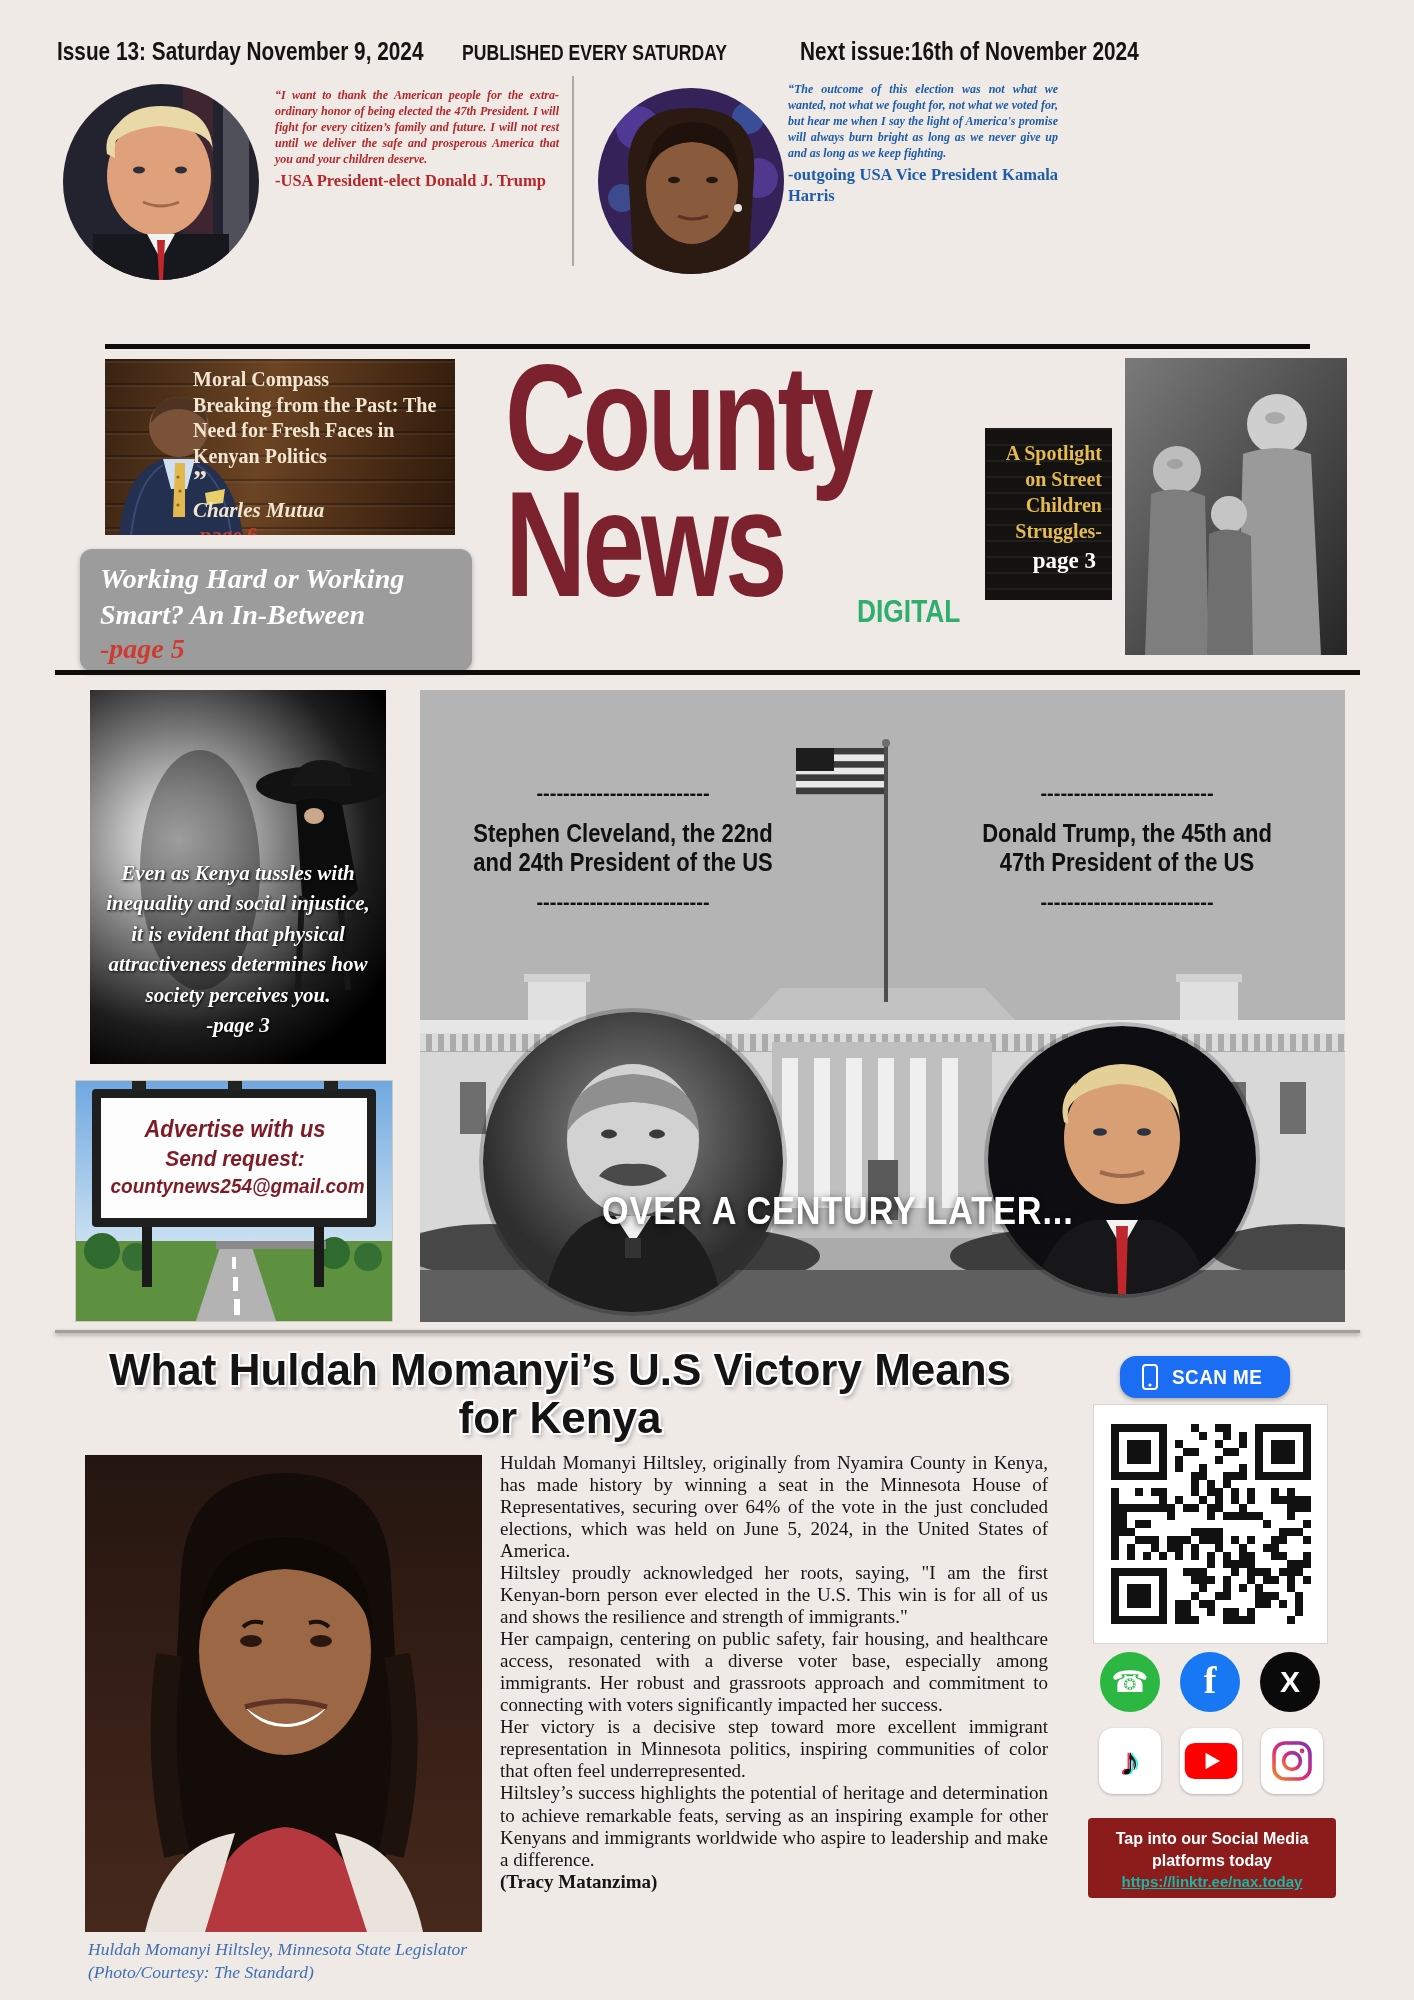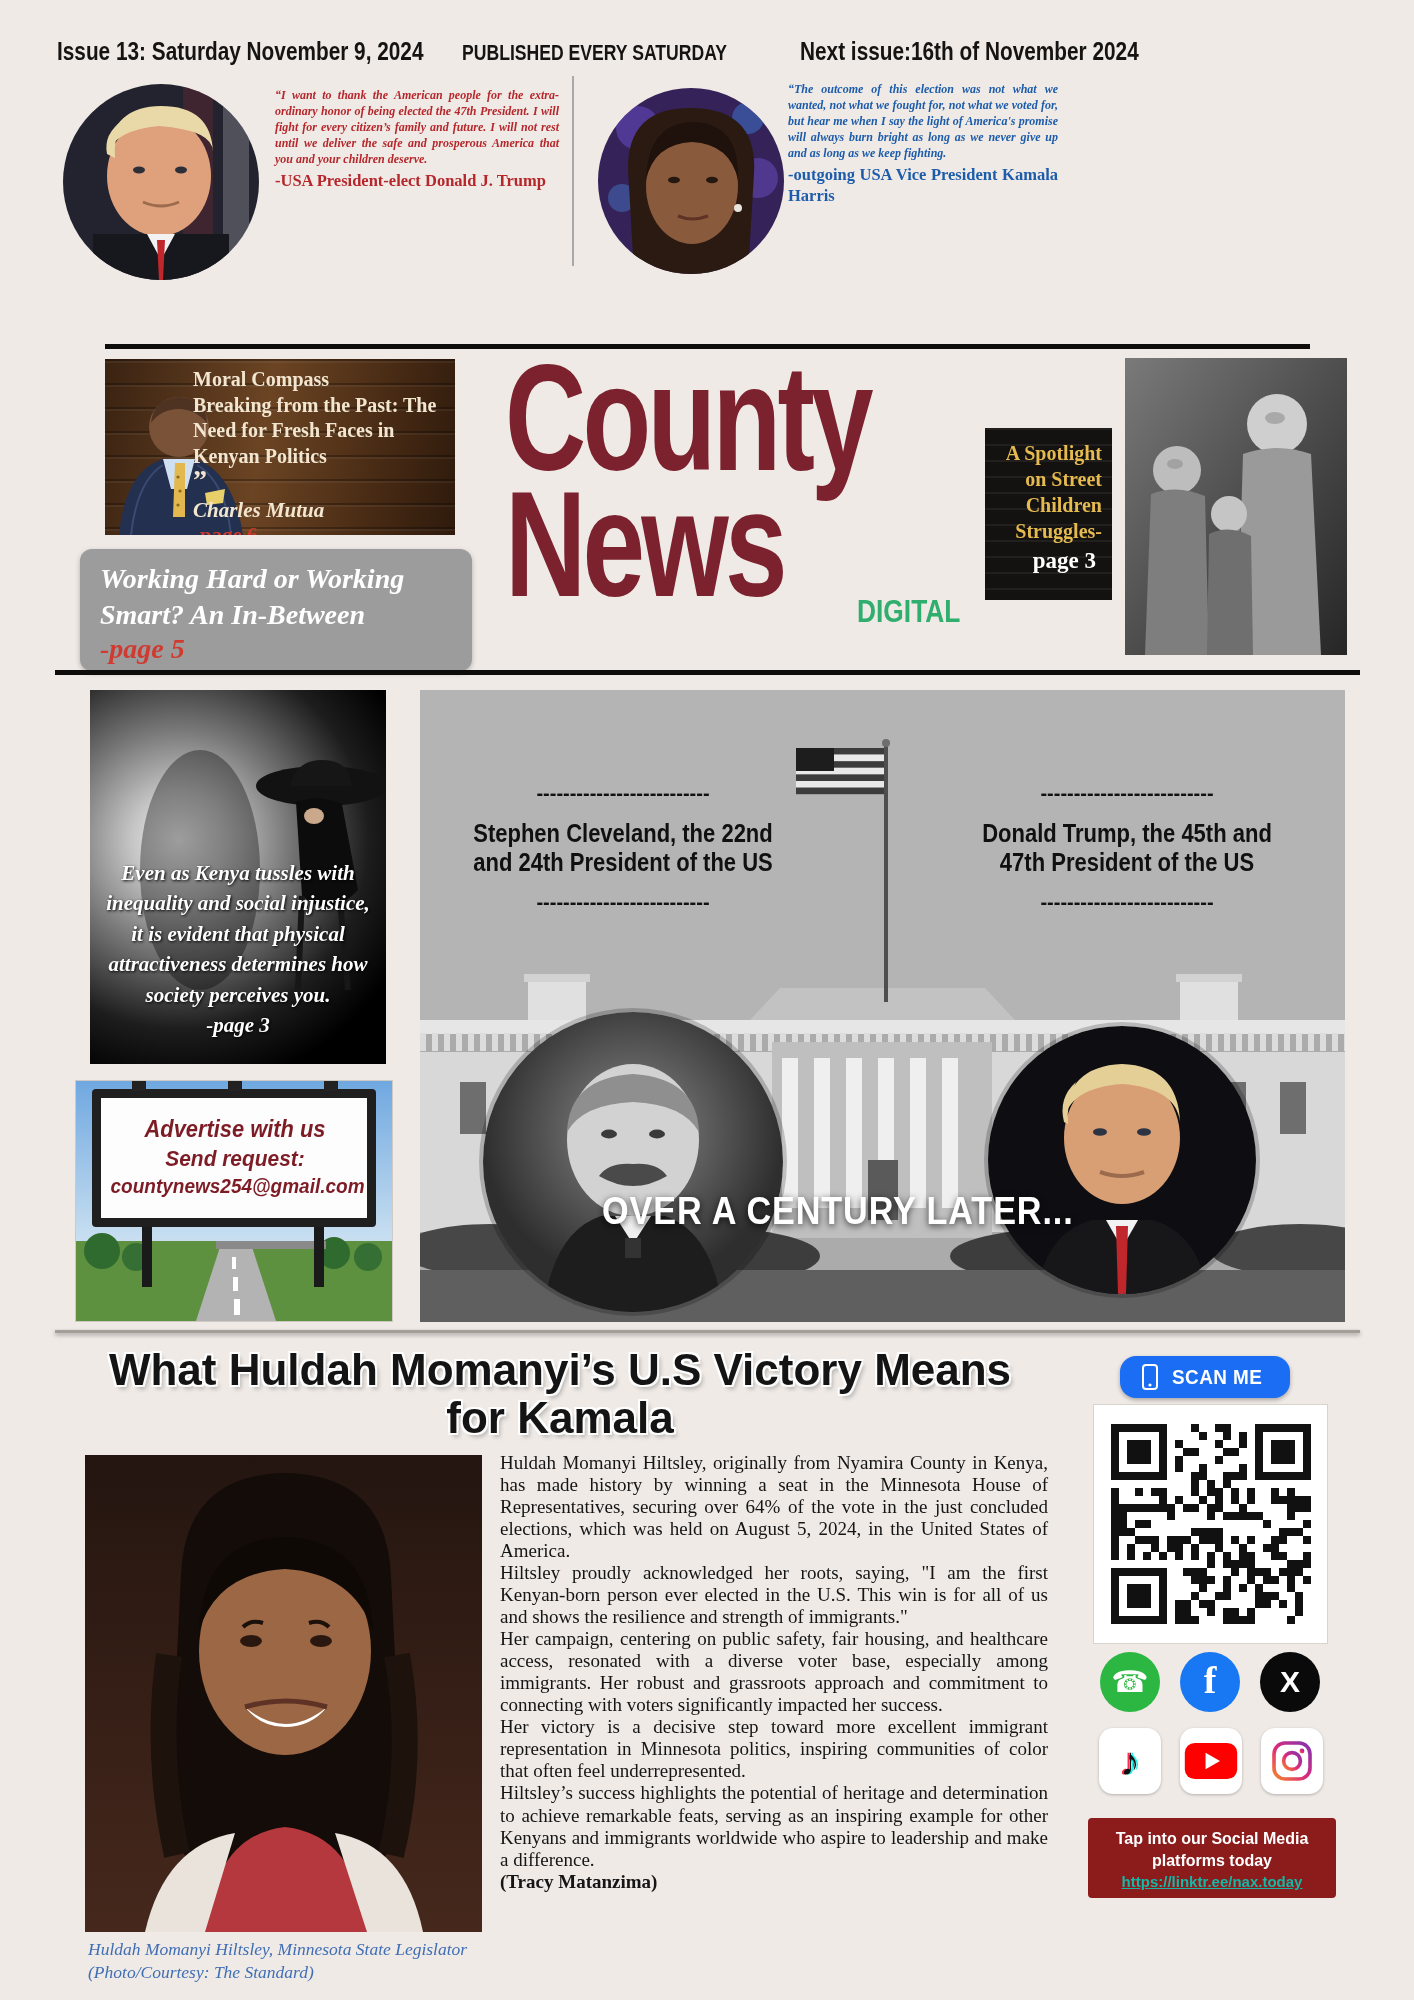--- a/index.html
+++ b/index.html
@@ -333,21 +333,21 @@
         <polygon points="118,194 150,194 134,222" fill="#f2f2f2"></polygon>
         <polygon points="128,200 140,200 138,268 130,268" fill="#c0272d"></polygon>
       </svg>
     </div>
 
     <div class="abs over-caption" style="left:160px;top:500px;width:440px">OVER A CENTURY LATER...</div>
   </div>
 
   <div class="abs divider-soft" style="left:55px;top:1330px;width:1305px"></div>
 
-  <div class="abs headline" style="left:95px;top:1346px;width:930px">What Huldah Momanyi’s U.S Victory Means for Kamala</div>
+  <div class="abs headline" style="left:95px;top:1346px;width:930px">What Huldah Momanyi’s U.S Victory Means for Kenya</div>
 
   <div class="abs" style="left:85px;top:1455px;width:397px;height:477px;overflow:hidden">
     <svg width="397" height="477" viewBox="0 0 397 477">
       <defs>
           <linearGradient id="hbg" x1="0" y1="0" x2="0" y2="1">
             <stop offset="0" stop-color="#241510"></stop>
             <stop offset="1" stop-color="#46281c"></stop>
           </linearGradient>
         </defs>
       <rect width="397" height="477" fill="url(#hbg)"></rect>
@@ -362,21 +362,21 @@
       <path d="M160 252 Q200 240 242 252" stroke="#5e3325" stroke-width="5" fill="none"></path>
       <path d="M120 477 Q130 380 200 372 Q272 380 282 477 Z" fill="#b4383d"></path>
       <path d="M60 477 Q80 390 150 378 L120 477 Z" fill="#e9e3dc"></path>
       <path d="M338 477 Q320 390 250 378 L282 477 Z" fill="#e9e3dc"></path>
     </svg>
   </div>
 
   <div class="abs photo-caption" style="left:88px;top:1938px;width:380px">Huldah Momanyi Hiltsley, Minnesota State Legislator (Photo/Courtesy: The Standard)</div>
 
   <div class="abs" style="left:500px;top:1452px;width:548px">
-    <p class="para">Huldah Momanyi Hiltsley, originally from Nyamira County in Kenya, has made history by winning a seat in the Minnesota House of Representatives, securing over 64% of the vote in the just concluded elections, which was held on August 5, 2024, in the United States of America.</p>
+    <p class="para">Huldah Momanyi Hiltsley, originally from Nyamira County in Kenya, has made history by winning a seat in the Minnesota House of Representatives, securing over 64% of the vote in the just concluded elections, which was held on June 5, 2024, in the United States of America.</p>
     <p class="para">Hiltsley proudly acknowledged her roots, saying, "I am the first Kenyan-born person ever elected in the U.S. This win is for all of us and shows the resilience and strength of immigrants."</p>
     <p class="para">Her campaign, centering on public safety, fair housing, and healthcare access, resonated with a diverse voter base, especially among immigrants. Her robust and grassroots approach and commitment to connecting with voters significantly impacted her success.</p>
     <p class="para">Her victory is a decisive step toward more excellent immigrant representation in Minnesota politics, inspiring communities of color that often feel underrepresented.</p>
     <p class="para">Hiltsley’s success highlights the potential of heritage and determination to achieve remarkable feats, serving as an inspiring example for other Kenyans and immigrants worldwide who aspire to leadership and make a difference.</p>
     <div class="byline">(Tracy Matanzima)</div>
   </div>
 
   <div class="abs scan-pill" style="left:1120px;top:1356px;width:170px;height:42px">
     <svg width="16" height="26" viewBox="0 0 16 26">
       <rect x="1" y="1" width="14" height="24" rx="3" fill="none" stroke="#fff" stroke-width="2"></rect>

